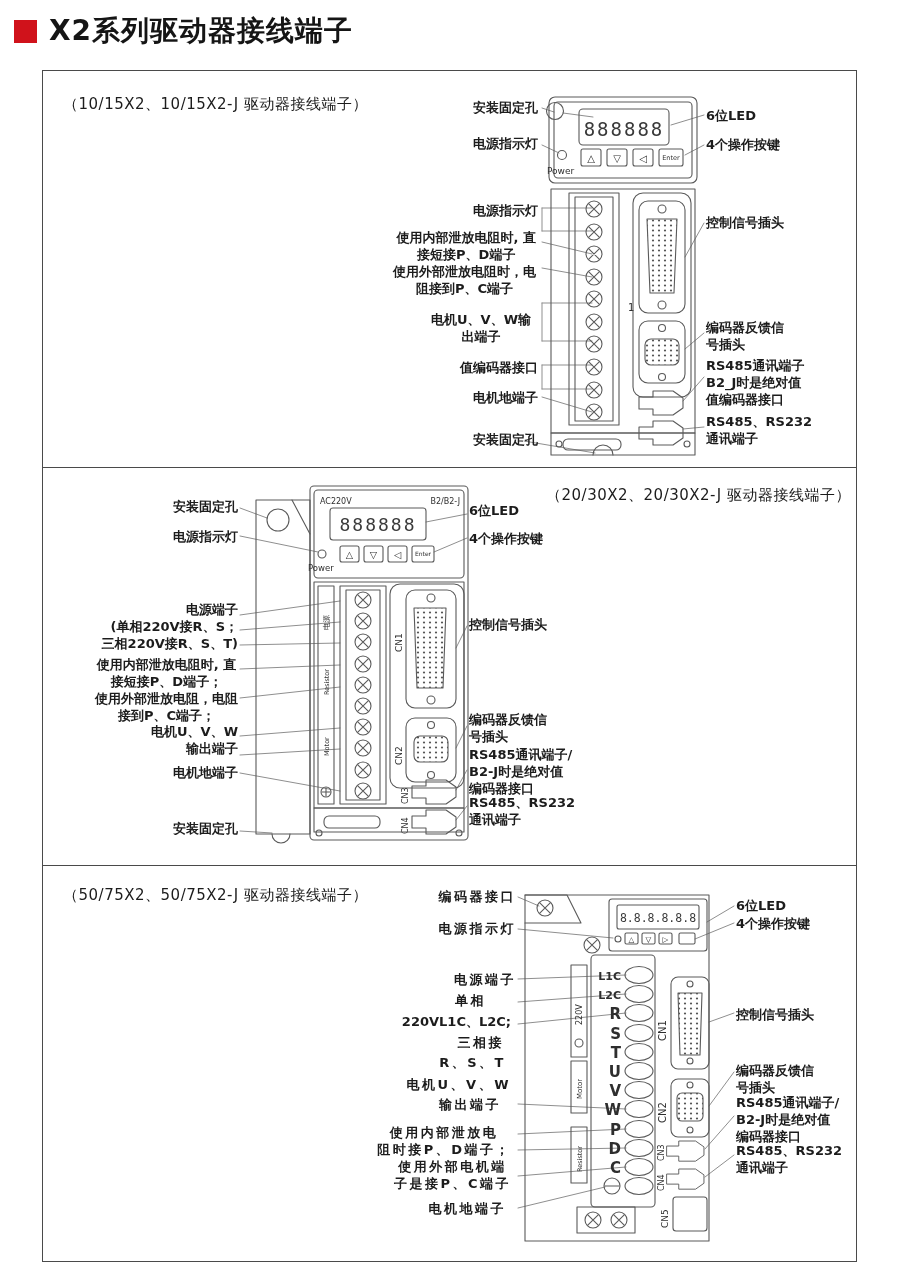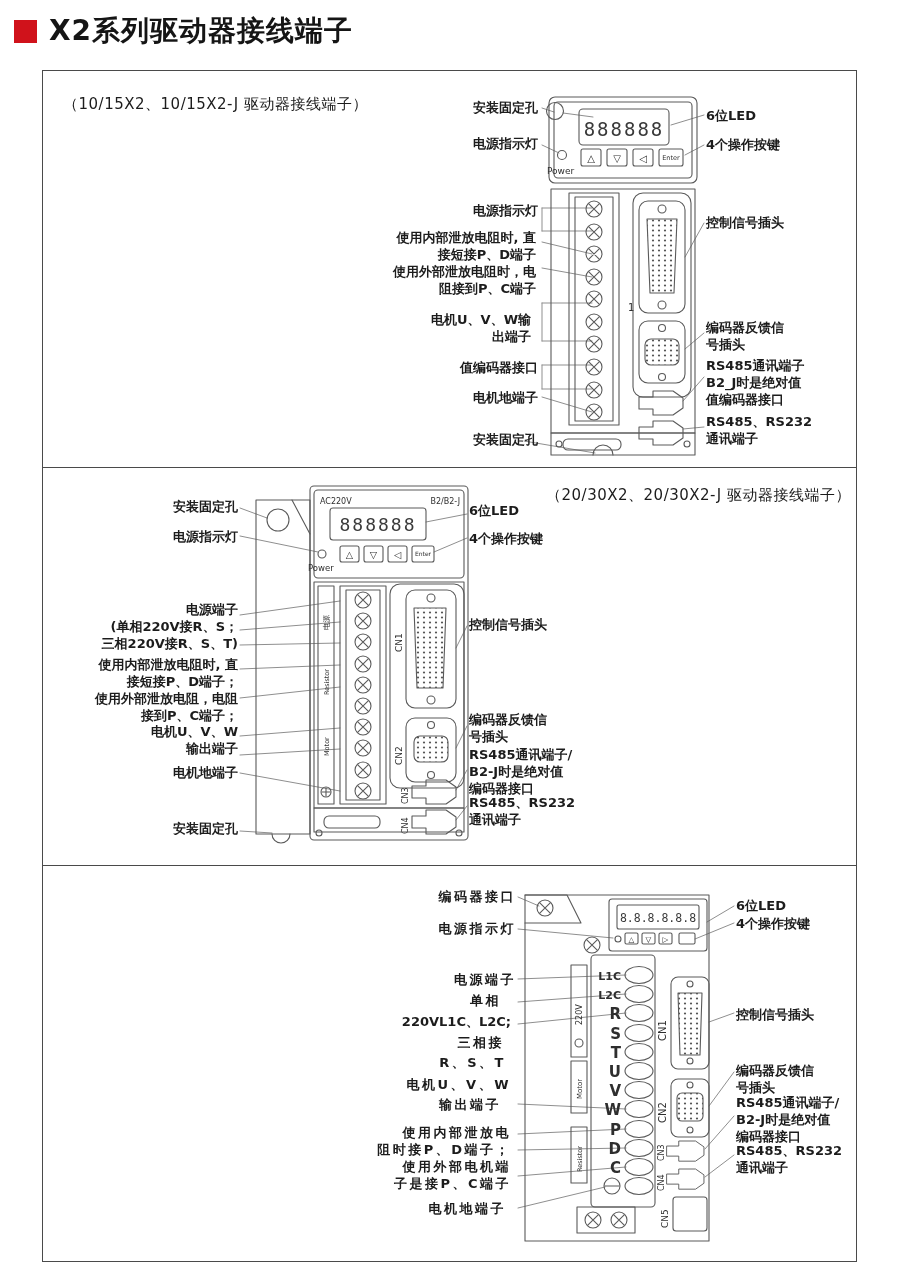--- a/index.html
+++ b/index.html
@@ -7,21 +7,21 @@
   .hdr{position:absolute;left:14px;top:12px;display:flex;align-items:center;gap:12px}
   .sq{width:23px;height:23px;background:#d0121b}
   .hdr h1{margin:0;font-size:28px;font-weight:700;color:#151515;letter-spacing:1px}
   .panel{position:absolute;left:42px;width:815px;border:1px solid #4a4a4a;background:#fff;box-sizing:border-box}
   .p1{top:70px;height:398px}
   .p2{top:467px;height:399px}
   .p3{top:865px;height:397px}
   svg.draw{position:absolute;left:0;top:0}
   .co{position:absolute;font-size:13px;font-weight:600;color:#1c1c1c;line-height:1.32;white-space:pre-line}
   .co.r{text-align:right}
-  .co.lr{text-align:right}
+  .co.lr{text-align:center}
   .co.ttl{font-size:15px;font-weight:400;white-space:nowrap;letter-spacing:.5px}
   .sp{letter-spacing:2.5px}
   .draw rect,.draw circle,.draw ellipse,.draw path,.draw line,.draw polygon{stroke:#5a5a5a;fill:none;stroke-width:1.1;stroke-linejoin:round;stroke-linecap:round}
   .draw .dot{fill:#555;stroke:none}
   .draw .fl{fill:url(#dots)}
   .draw text{fill:#2e2e2e;stroke:none;font-family:"DejaVu Sans",sans-serif}
   .draw .seg{font-family:"DejaVu Sans Mono","Liberation Mono",monospace;fill:#3a3a3a}
   .draw g.leads path{stroke:#8f8f8f;stroke-width:1;fill:none}
 </style>
 </head>
@@ -381,24 +381,25 @@
         <text transform="translate(147,337) rotate(-90)" font-size="9">CN5</text>
         <rect x="152" y="306" width="34" height="34" rx="3"></rect>
         <g>
           <rect x="56" y="316" width="58" height="26"></rect>
           <use href="#screw" x="72" y="329"></use>
             <use href="#screw" x="98" y="329"></use>
         </g>
       </g>
     </svg>
 
+    <div class="co ttl" style="left:20px;top:20px">（50/75X2、50/75X2-J 驱动器接线端子）</div>
     <div class="co r sp" style="right:340px;top:22px">编码器接口</div>
     <div class="co r sp" style="right:340px;top:54px">电源指示灯</div>
     <div class="co r sp" style="right:340px;top:105px">电源端子</div>
-    <div class="co r sp" style="right:355px;top:126px">单相</div>
+    <div class="co r sp" style="right:370px;top:126px">单相</div>
     <div class="co r" style="right:345px;top:147px">220VL1C、L2C;</div>
     <div class="co r sp" style="right:352px;top:168px">三相接</div>
     <div class="co r sp" style="right:350px;top:188px">R、S、T</div>
     <div class="co r sp" style="right:345px;top:210px">电机U、V、W</div>
     <div class="co r sp" style="right:355px;top:230px">输出端子</div>
     <div class="co lr sp" style="right:345px;top:258px">使用内部泄放电
 阻时接P、D端子；</div>
     <div class="co lr sp" style="right:345px;top:292px">使用外部电机端
 子是接P、C端子</div>
     <div class="co r sp" style="right:350px;top:334px">电机地端子</div>

